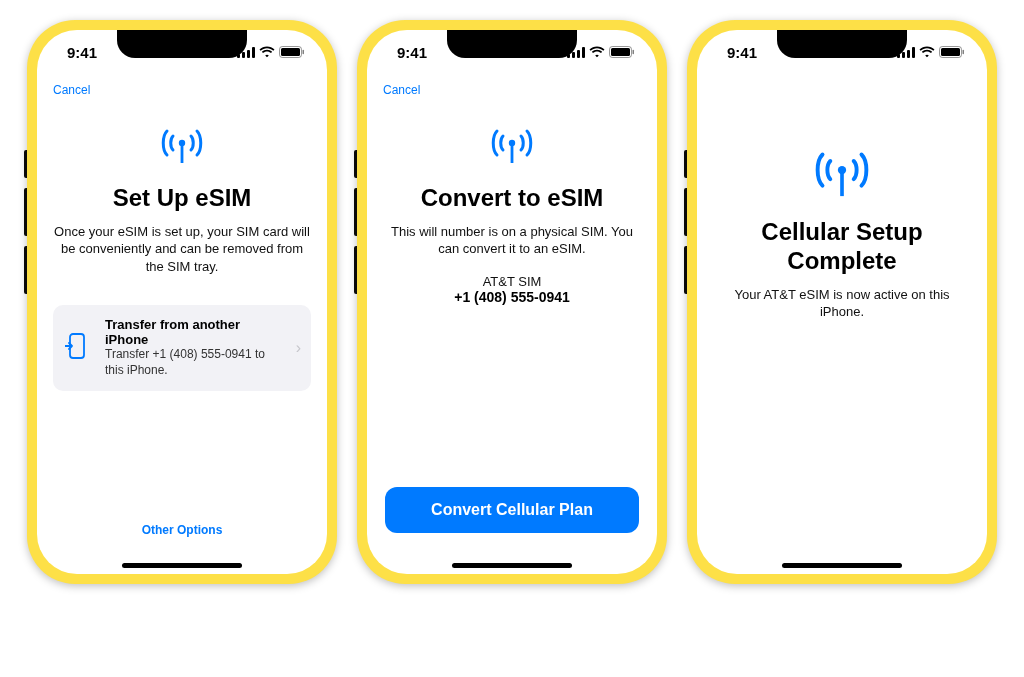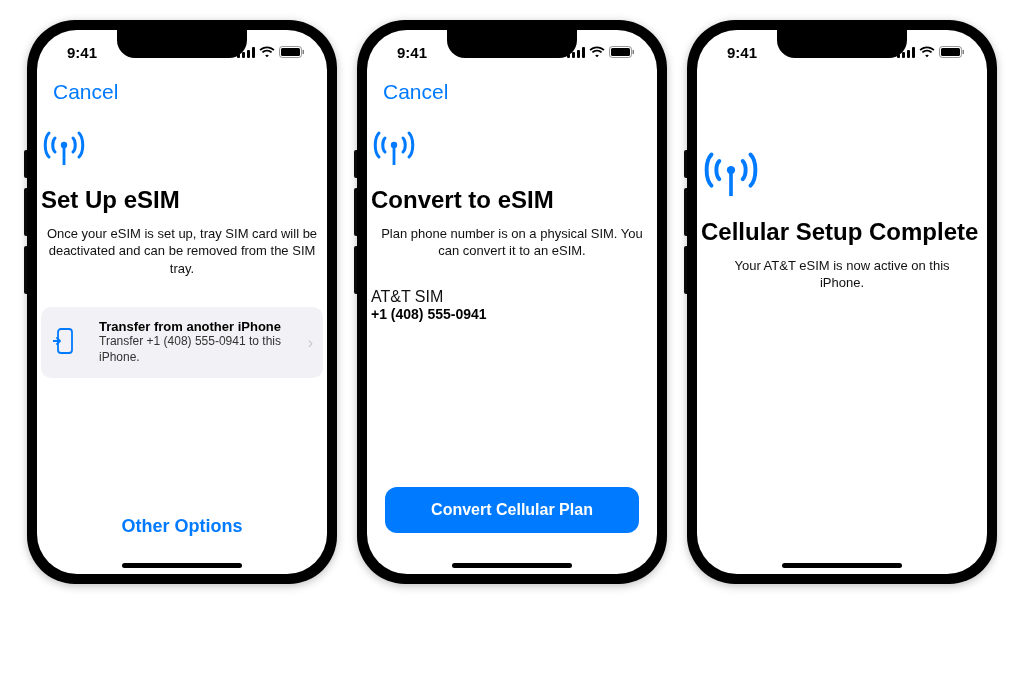--- a/index.html
+++ b/index.html
@@ -12,21 +12,21 @@
       background: #ffffff;
       display: flex;
       justify-content: center;
       align-items: flex-start;
       gap: 20px;
       padding: 20px 10px;
     }
     .phone {
       width: 310px;
       height: 564px;
-      background: #000000;
+      background: #fde047;
       border-radius: 48px;
       padding: 10px;
       position: relative;
       box-shadow: 0 2px 8px rgba(0,0,0,0.25);
     }
     .phone::before {
       content: "";
       position: absolute;
       left: -3px;
       top: 130px;
@@ -84,30 +84,30 @@
       gap: 4px;
     }
     .signal-icon svg, .wifi-icon svg, .battery-icon svg { display: block; }
     .nav-bar {
       padding: 6px 16px 2px;
       flex-shrink: 0;
       min-height: 30px;
     }
     .cancel-link {
       color: #007AFF;
-      font-size: 21px;
+      font-size: 12px;
       cursor: pointer;
       display: inline-block;
     }
     .content {
       flex: 1;
       display: flex;
       flex-direction: column;
-      align-items: flex-start;
-      padding: 0 4px;
+      align-items: center;
+      padding: 0 16px;
       overflow: hidden;
     }
     .cellular-icon {
       margin-top: 22px;
       margin-bottom: 14px;
     }
     .big-icon { margin-top: 44px; }
     .title {
       font-size: 24px;
       font-weight: 700;
@@ -117,39 +117,39 @@
       line-height: 1.2;
     }
     .body-text {
       font-size: 13px;
       color: #111;
       text-align: center;
       line-height: 1.35;
       margin-bottom: 12px;
     }
     .sim-label {
-      font-size: 16px;
+      font-size: 13px;
       text-align: center;
       color: #111;
-      margin-top: 16px;
+      margin-top: 4px;
     }
     .phone-number {
       font-size: 14px;
       font-weight: 700;
       text-align: center;
       color: #000;
     }
     .transfer-card {
       width: 100%;
       background: #f2f2f6;
       border-radius: 10px;
       padding: 12px 10px 12px 12px;
       display: flex;
       align-items: center;
-      gap: 26px;
+      gap: 20px;
       margin-top: 18px;
       cursor: pointer;
     }
     .transfer-icon { flex-shrink: 0; }
     .transfer-text { flex: 1; }
     .transfer-title { font-size: 13px; font-weight: 700; color: #000; }
     .transfer-sub { font-size: 12px; color: #333; line-height: 1.3; }
     .chevron { color: #c7c7cc; font-size: 16px; flex-shrink:0; }
     .bottom-area {
       padding: 16px 18px 14px;
@@ -164,21 +164,21 @@
       border: none;
       border-radius: 12px;
       padding: 14px 0;
       cursor: pointer;
       text-align: center;
     }
     .secondary-link {
       display: block;
       text-align: center;
       color: #007AFF;
-      font-size: 18px;
+      font-size: 12px;
       font-weight: 600;
       padding: 20px 0 12px;
       cursor: pointer;
     }
     .home-indicator {
       width: 120px;
       height: 5px;
       background: #000;
       border-radius: 3px;
       margin: 0 auto 6px;
@@ -229,21 +229,21 @@
             <path d="M8 5 C3 10, 3 24, 8 29"></path>
             <path d="M14 10 C11 13, 11 21, 14 24"></path>
             <path d="M38 5 C43 10, 43 24, 38 29"></path>
             <path d="M32 10 C35 13, 35 21, 32 24"></path>
           </g>
           <circle cx="23" cy="17" r="3.2" fill="#007AFF"></circle>
           <rect x="21.6" y="17" width="2.8" height="20" fill="#007AFF"></rect>
         </svg>
       </div>
       <div class="title">Set Up eSIM</div>
-      <div class="body-text">Once your eSIM is set up, tray SIM card will be deactivated and can be removed from the SIM tray.</div>
+      <div class="body-text">Once your eSIM is set up, your SIM card will be conveniently and can be removed from the SIM tray.</div>
 
       <div class="transfer-card">
         <span class="transfer-icon">
           <svg width="20" height="26" viewBox="0 0 20 26">
               <rect x="5" y="1" width="14" height="24" rx="3" fill="none" stroke="#007AFF" stroke-width="1.8"></rect>
               <path d="M0 13 L7 13 M4 10 L7 13 L4 16" fill="none" stroke="#007AFF" stroke-width="1.8" stroke-linecap="round" stroke-linejoin="round"></path>
             </svg>
         </span>
         <div class="transfer-text">
           <div class="transfer-title">Transfer from another iPhone</div>
@@ -302,21 +302,21 @@
             <path d="M8 5 C3 10, 3 24, 8 29"></path>
             <path d="M14 10 C11 13, 11 21, 14 24"></path>
             <path d="M38 5 C43 10, 43 24, 38 29"></path>
             <path d="M32 10 C35 13, 35 21, 32 24"></path>
           </g>
           <circle cx="23" cy="17" r="3.2" fill="#007AFF"></circle>
           <rect x="21.6" y="17" width="2.8" height="20" fill="#007AFF"></rect>
         </svg>
       </div>
       <div class="title">Convert to eSIM</div>
-      <div class="body-text">Plan phone number is on a physical SIM. You can convert it to an eSIM.</div>
+      <div class="body-text">This will number is on a physical SIM. You can convert it to an eSIM.</div>
       <div class="sim-label">AT&amp;T SIM</div>
       <div class="phone-number">+1 (408) 555-0941</div>
 
       <div class="spacer"></div>
     </div>
 
     <div class="bottom-area">
       <button class="primary-button">Convert Cellular Plan</button>
       <div style="height:16px"></div>
     </div>

